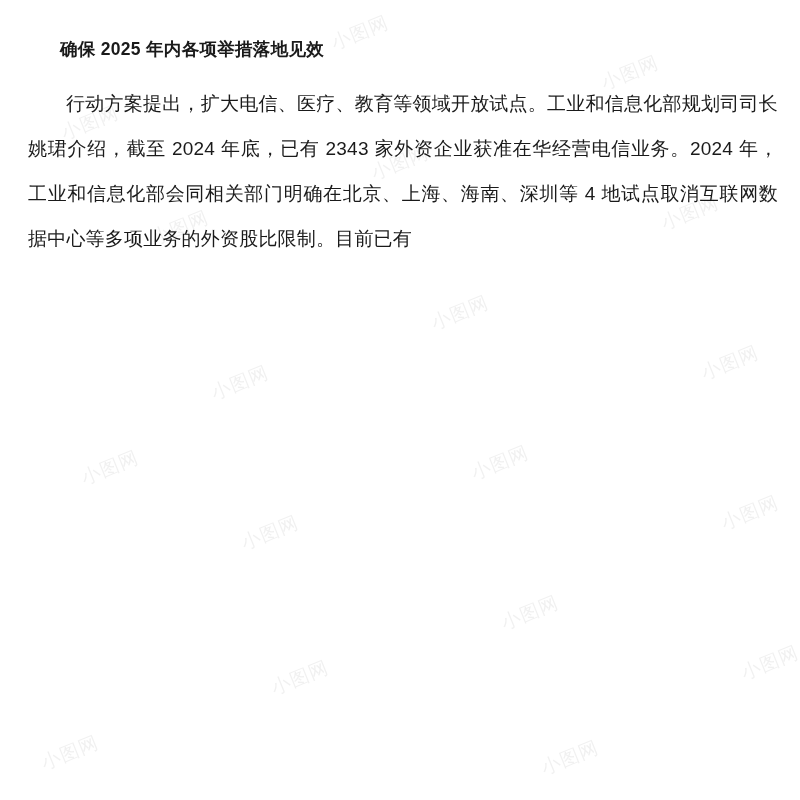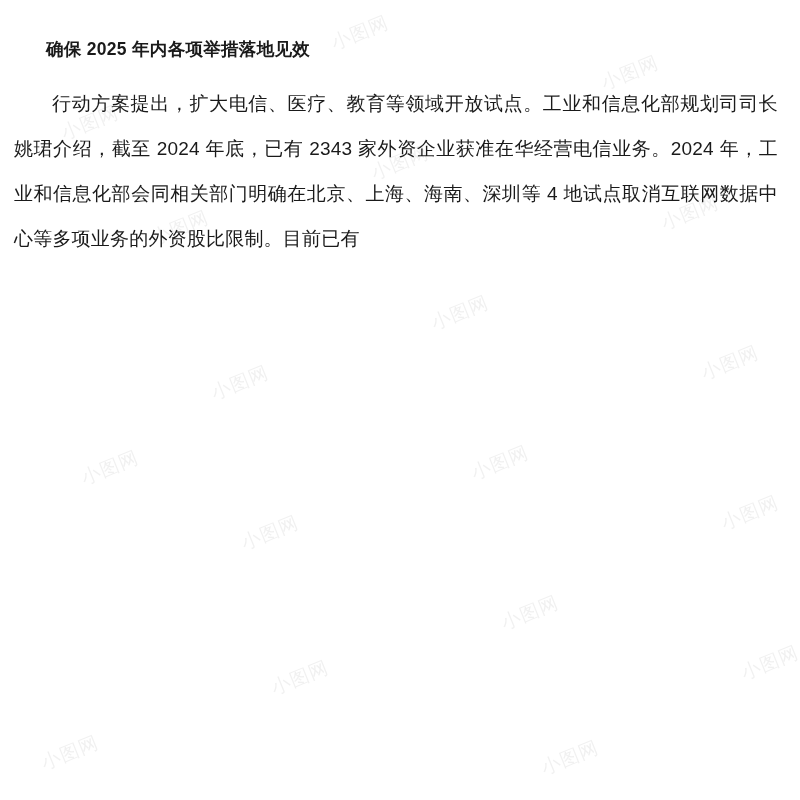--- a/index.html
+++ b/index.html
@@ -33,21 +33,21 @@
     transform-origin: center center;
     letter-spacing: 1px;
   }
 
   
   #document-page {
     position: relative;
     width: 800px;
     height: 800px;
     box-sizing: border-box;
-    padding: 26px 14px 0 4px;
+    padding: 26px 14px 0 18px;
     z-index: 1;
   }
   .doc-heading {
     font-size: 17.5px;
     font-weight: bold;
     color: #1a1a1a;
     margin: 0 0 0 0;
     padding: 10px 0 0 42px;
     line-height: 1.5;
     letter-spacing: 0.3px;

